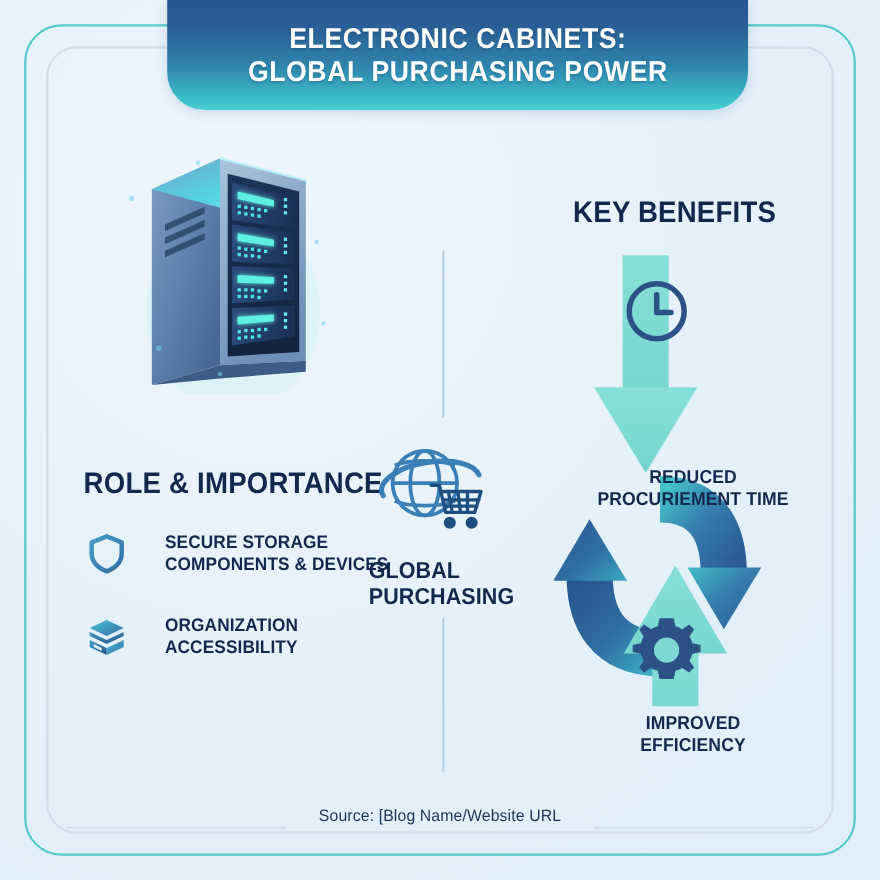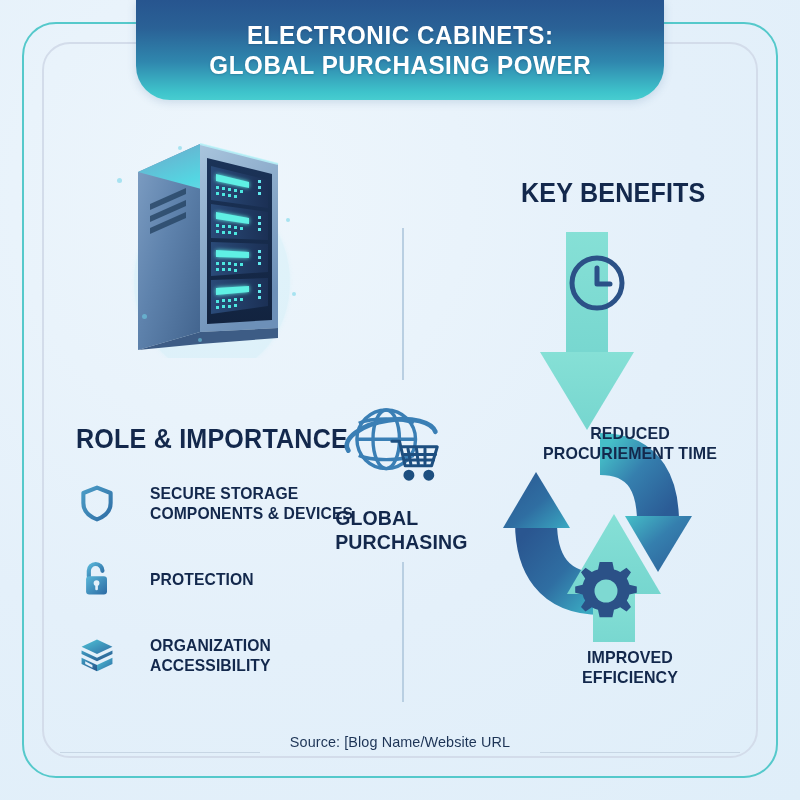--- a/index.html
+++ b/index.html
@@ -31,21 +31,21 @@
     left:42px;top:42px;right:42px;bottom:42px;
     border:2px solid #d3dcea;
     border-radius:28px;
     box-sizing:border-box;
     pointer-events:none;
   }
 
   
   .banner{
     position:absolute;
-    left:136px;top:0;
+    left:152px;top:0;
     width:528px;height:100px;
     background:linear-gradient(180deg,#27558f 0%,#2a6196 28%,#2f87ae 62%,#3ec3cb 92%,#47cdd0 100%);
     border-bottom-left-radius:34px;
     border-bottom-right-radius:34px;
     display:flex;align-items:center;justify-content:center;
     box-shadow:0 2px 10px rgba(40,90,140,.18);
   }
   .banner-title{
     color:#ffffff;
     font-weight:bold;
@@ -337,37 +337,20 @@
                 <stop offset="100%" stop-color="#2f6ea6"></stop>
             </linearGradient>
           </defs>
           <path d="M22 5 L37 11 V22 C37 31 30 37 22 40 C14 37 7 31 7 22 V11 Z" fill="none" stroke="url(#shG)" stroke-width="4.5" stroke-linejoin="round"></path>
         </svg>
       </span>
       <span class="bullet-text">SECURE STORAGE
 COMPONENTS &amp; DEVICES</span>
     </div>
 
-    <div class="bullet">
-      <span class="bullet-icon">
-        <svg viewBox="0 0 44 44" width="40" height="40">
-          <defs>
-            <linearGradient id="lkG" x1="0" y1="0" x2="1" y2="1">
-              <stop offset="0" stop-color="#59b6d8"></stop>
-                <stop offset="100%" stop-color="#2c6aa3"></stop>
-            </linearGradient>
-          </defs>
-          <path d="M13 19 V13 a7.5 7.5 0 0 1 15 0" fill="none" stroke="url(#lkG)" stroke-width="4.6" stroke-linecap="round"></path>
-          <rect x="10" y="19" width="23" height="20" rx="3.5" fill="url(#lkG)"></rect>
-          <circle cx="21.5" cy="26.5" r="3.2" fill="#e4f0fa"></circle>
-          <rect x="20.1" cy="0" y="28" width="2.9" height="6.4" rx="1.4" fill="#e4f0fa"></rect>
-        </svg>
-      </span>
-      <span class="bullet-text">PROTECTION</span>
-    </div>
 
     <div class="bullet">
       <span class="bullet-icon">
         <svg viewBox="0 0 44 44" width="40" height="40">
           <defs>
             <linearGradient id="lyG" x1="0" y1="0" x2="1" y2="1">
               <stop offset="0" stop-color="#4fc3d6"></stop>
                 <stop offset="100%" stop-color="#2f6ca4"></stop>
             </linearGradient>
             <linearGradient id="lyG2" x1="0" y1="0" x2="1" y2="1">

